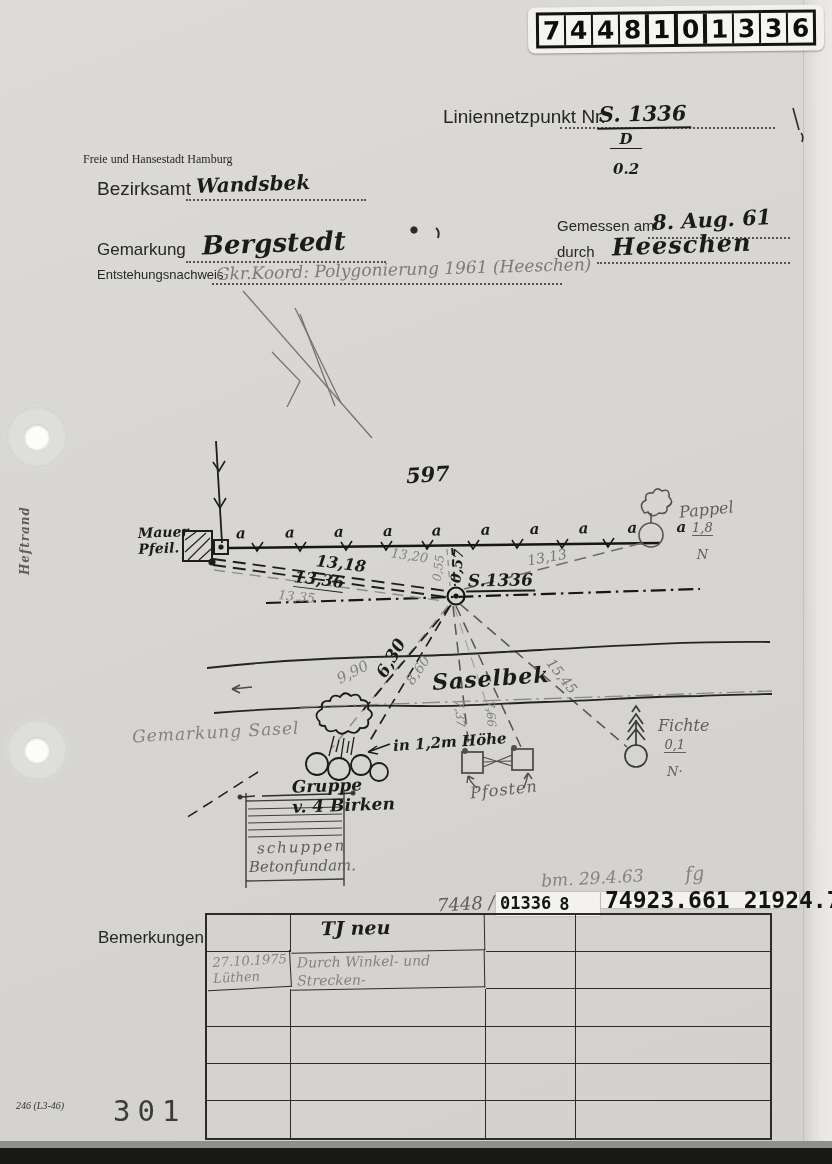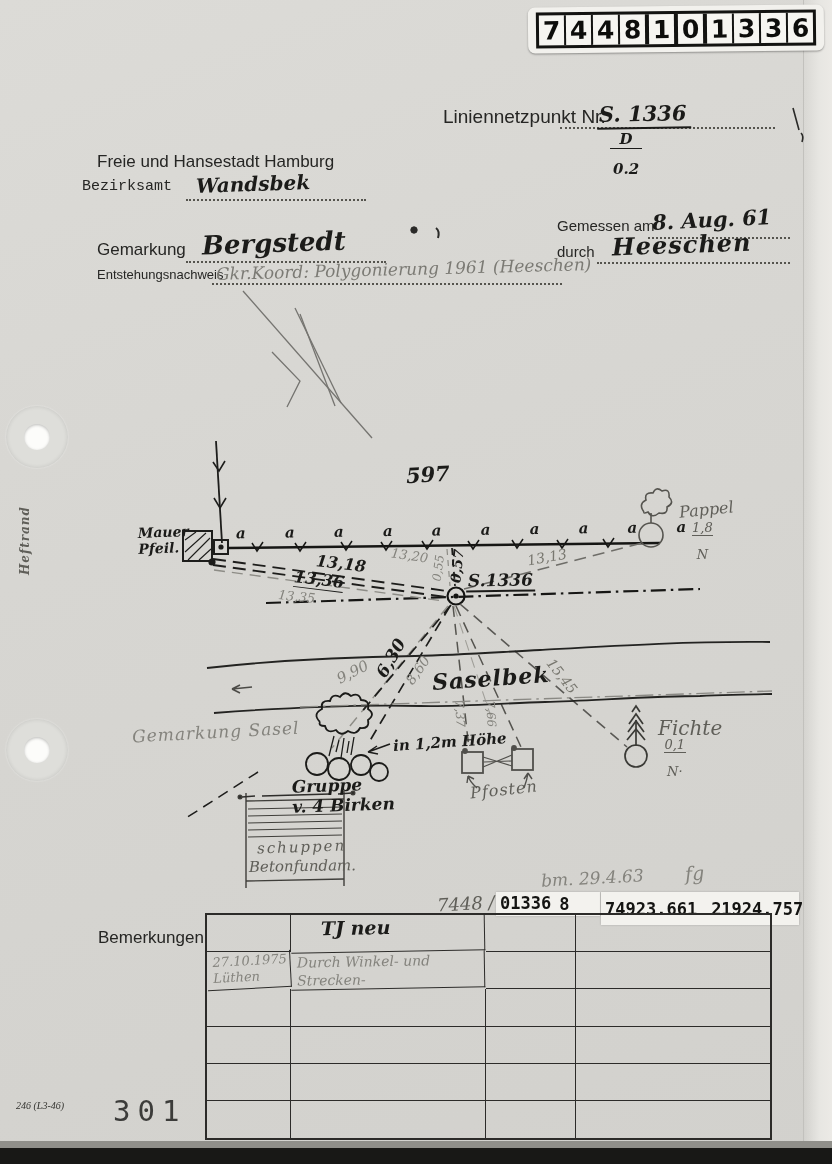--- a/index.html
+++ b/index.html
@@ -77,22 +77,22 @@
 
 
   <div class="abs dotted" style="left:560px;top:127px;width:215px;"></div>
   <div class="abs printed" style="left:443px;top:106px;font-size:19px;">Liniennetzpunkt Nr.</div>
   <div class="abs hw" style="left:597px;top:101px;font-size:21px;border-bottom:2.5px solid #1b1b19;padding:0 4px 1px 2px;transform:rotate(-1deg);">S. 1336</div>
   <div class="abs hw frac" style="left:610px;top:131px;font-size:15px;">
     <span>D</span>
     <span class="den">0.2</span>
   </div>
 
-  <div class="abs printed" style="left:97px;top:152px;font-size:17px;">Freie und Hansestadt Hamburg</div>
-  <div class="abs printed" style="left:82px;top:178px;font-size:15px;font-family:Liberation Mono, monospace;">Bezirksamt</div>
+  <div class="abs printed" style="left:83px;top:152px;font-size:12px;font-family:Liberation Serif, serif;">Freie und Hansestadt Hamburg</div>
+  <div class="abs printed" style="left:97px;top:178px;font-size:19px;">Bezirksamt</div>
   <div class="abs dotted" style="left:186px;top:199px;width:180px;"></div>
   <div class="abs hw" style="left:196px;top:172px;font-size:20px;transform:rotate(-2deg);">Wandsbek</div>
 
   <div class="abs printed" style="left:97px;top:240px;font-size:17px;">Gemarkung</div>
   <div class="abs dotted" style="left:186px;top:261px;width:200px;"></div>
   <div class="abs hw" style="left:202px;top:228px;font-size:26px;transform:rotate(-2deg);">Bergstedt</div>
   <div class="abs printed" style="left:97px;top:267px;font-size:13px;">Entstehungsnachweis</div>
   <div class="abs dotted" style="left:212px;top:283px;width:350px;"></div>
   <div class="abs pencil" style="left:216px;top:259px;font-size:17px;transform:rotate(-1.5deg);color:#7b7a74;">Gkr.Koord: Polygonierung 1961 (Heeschen)</div>
 
@@ -248,38 +248,38 @@
   <div class="abs hw" style="left:393px;top:733px;font-size:15px;transform:rotate(-4deg);">in 1,2m Höhe</div>
   <div class="abs hw pre" style="left:292px;top:775px;font-size:17px;line-height:1.2;transform:rotate(-2deg);">Gruppe
 v. 4 Birken</div>
   <div class="abs pencil-dark" style="left:470px;top:780px;font-size:16px;transform:rotate(-6deg);letter-spacing:1px;">Pfosten</div>
 
   <div class="abs pencil-dark" style="left:679px;top:500px;font-size:16px;transform:rotate(-6deg);">Pappel</div>
   <div class="abs pencil-dark frac" style="left:692px;top:521px;font-size:13px;">
     <span>1,8</span>
     <span class="den">N</span>
   </div>
-  <div class="abs pencil-dark" style="left:658px;top:716px;font-size:20px;">Fichte</div>
+  <div class="abs pencil-dark" style="left:658px;top:716px;font-size:16px;">Fichte</div>
   <div class="abs pencil-dark frac" style="left:664px;top:738px;font-size:13px;">
     <span>0,1</span>
     <span class="den">N·</span>
   </div>
 
   <div class="abs pencil-dark" style="left:257px;top:838px;font-size:15px;letter-spacing:2px;transform:rotate(-2deg);">schuppen</div>
   <div class="abs pencil-dark" style="left:249px;top:857px;font-size:15px;transform:rotate(-1deg);">Betonfundam.</div>
 
   <div class="abs pencil" style="left:541px;top:868px;font-size:17px;transform:rotate(-3deg);">bm. 29.4.63</div>
   <div class="abs pencil" style="left:685px;top:862px;font-size:19px;transform:rotate(-4deg);">fg</div>
 
   <div class="abs pencil-dark" style="left:437px;top:893px;font-size:18px;transform:rotate(-3deg);">7448 /</div>
   <div class="abs strip" style="left:496px;top:892px;width:96px;height:24px;font-size:17px;padding:0 4px;gap:8px;">
     <span style="border-bottom:2px solid #141412;text-align:right;">01336</span>
     <span>8</span>
   </div>
-  <div class="abs strip" style="left:601px;top:892px;width:190px;height:33px;font-size:17px;padding:0 4px;gap:14px;">
+  <div class="abs strip" style="left:601px;top:892px;width:190px;height:16px;font-size:23px;padding:0 4px;gap:14px;">
     <span>74923.661</span>
     <span>21924.757</span>
   </div>
 
   <div class="abs printed" style="left:98px;top:928px;font-size:17px;">Bemerkungen:</div>
   <div class="abs rtable" style="left:205px;top:913px;width:563px;height:223px;">
     <div></div>
     <div class="hw" style="font-size:19px;padding-left:30px;transform:rotate(-1deg);">TJ neu</div>
     <div></div>
     <div></div>

